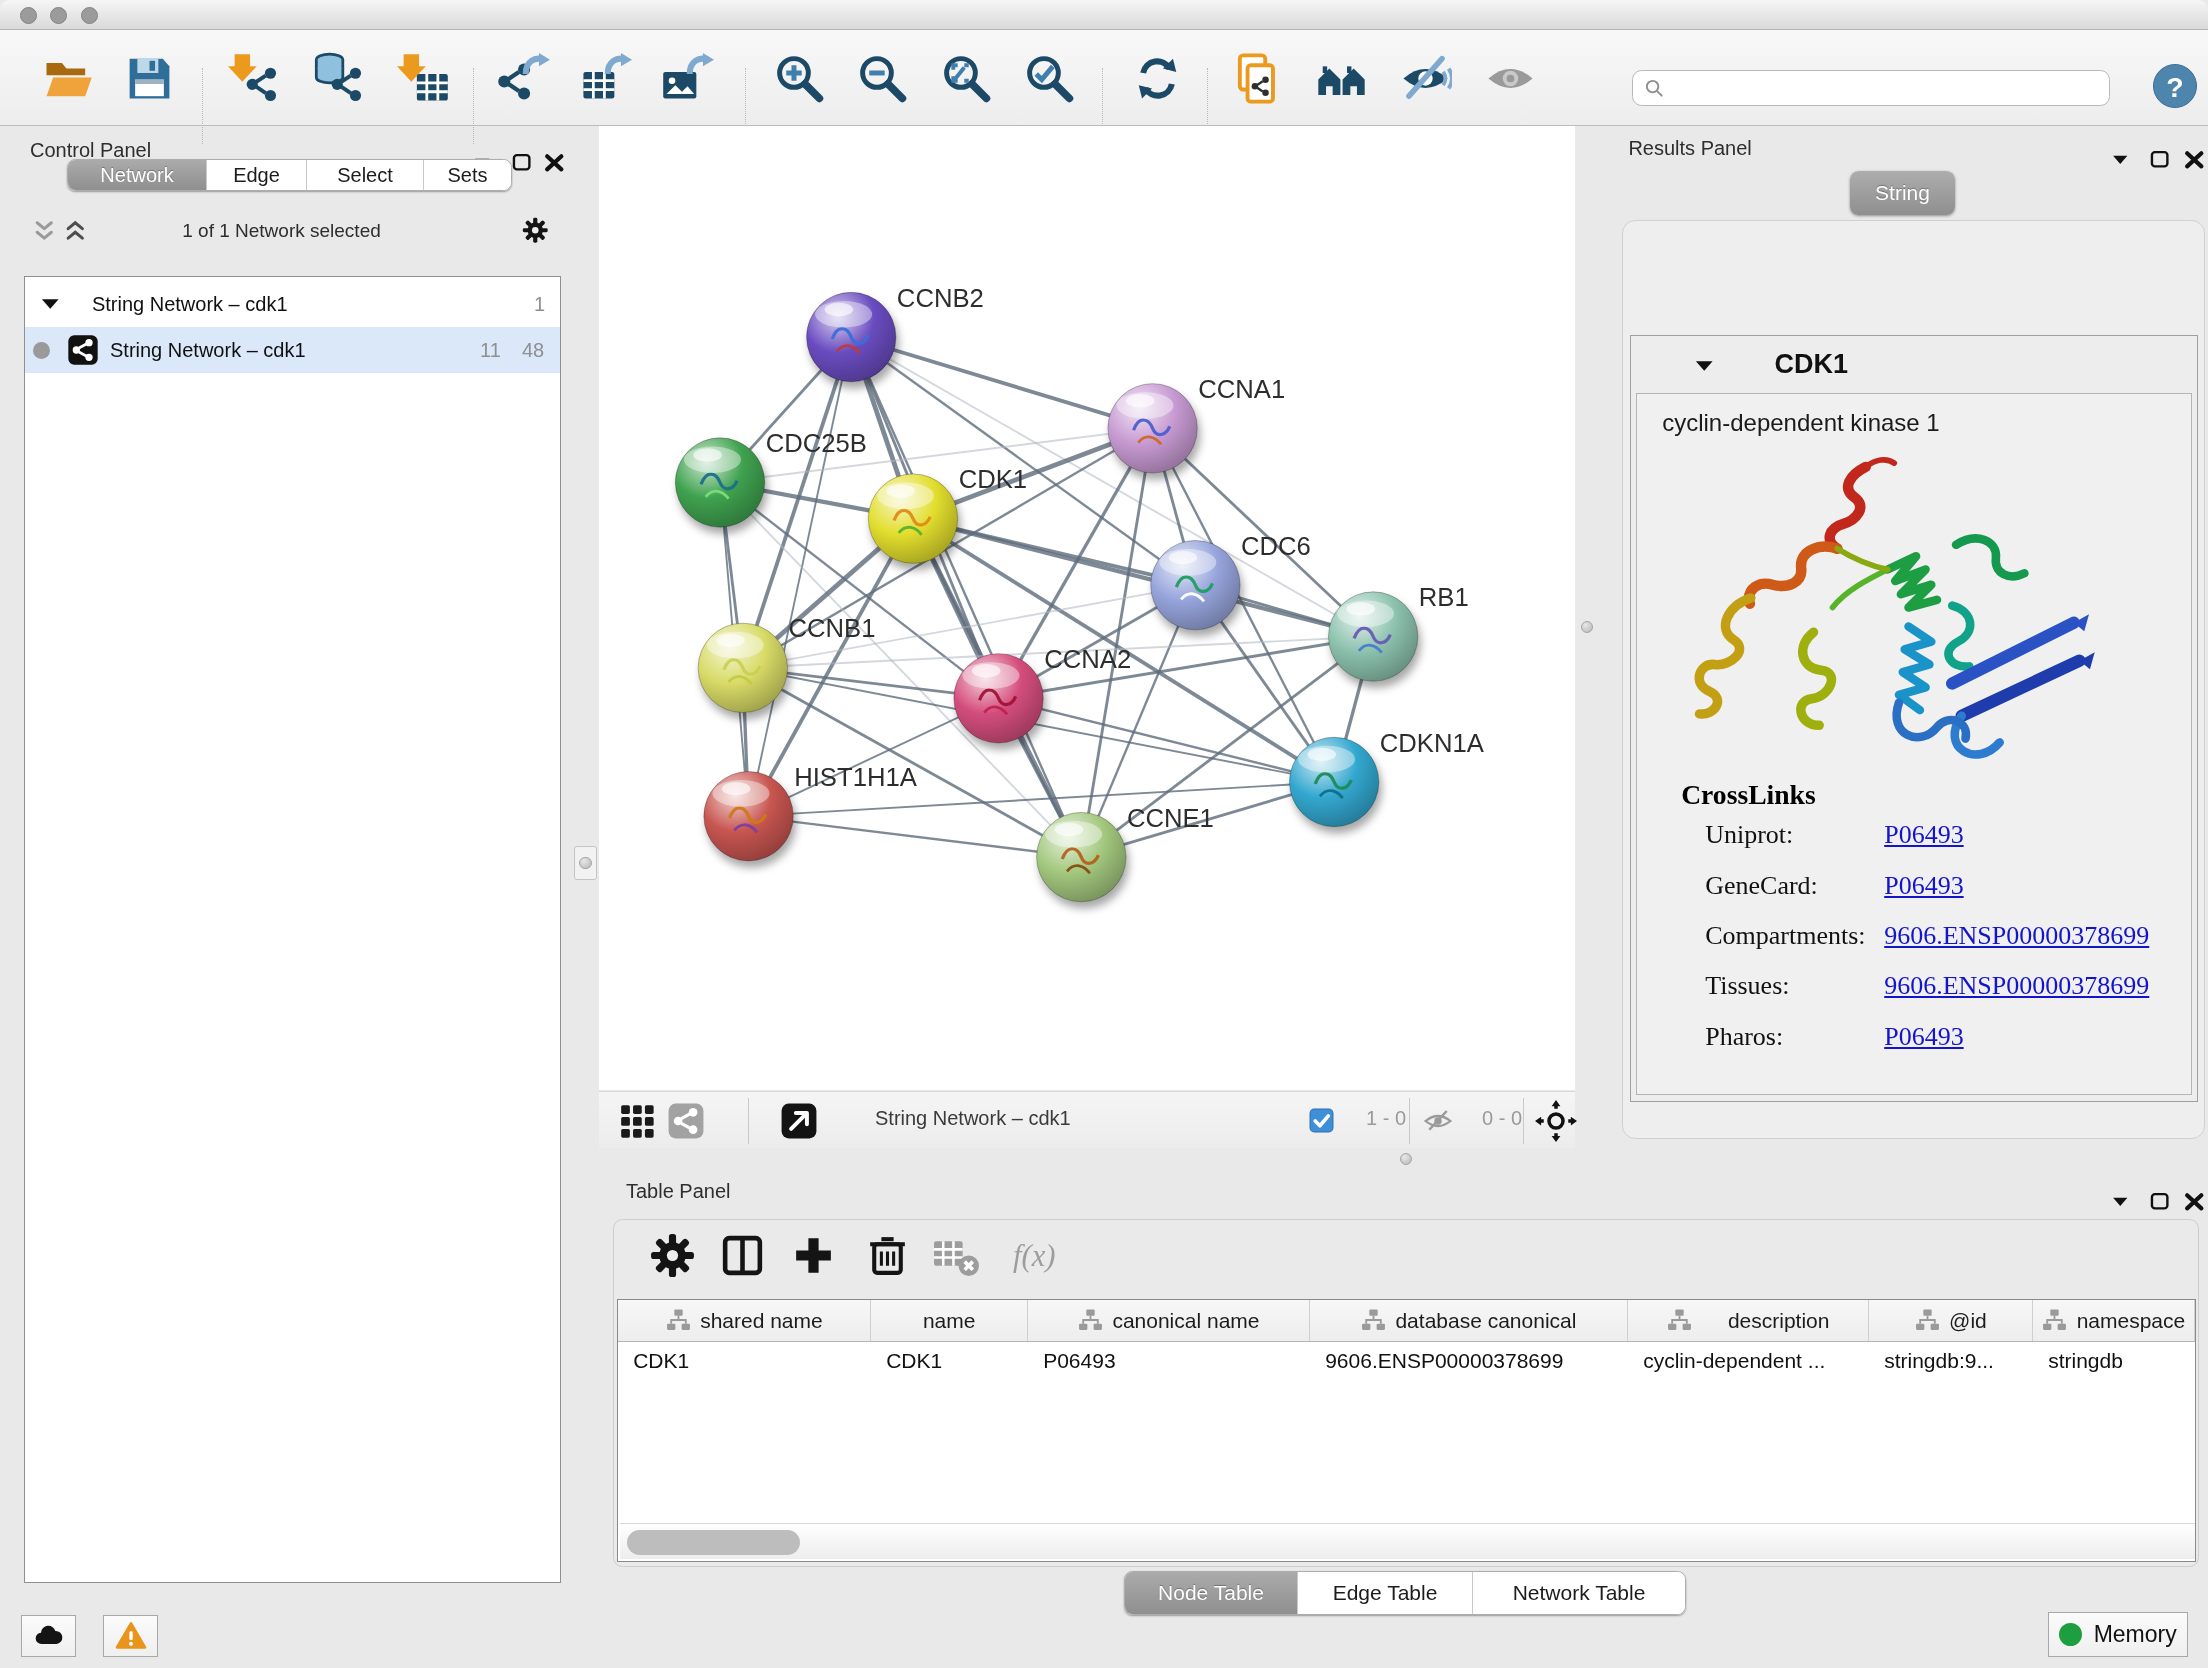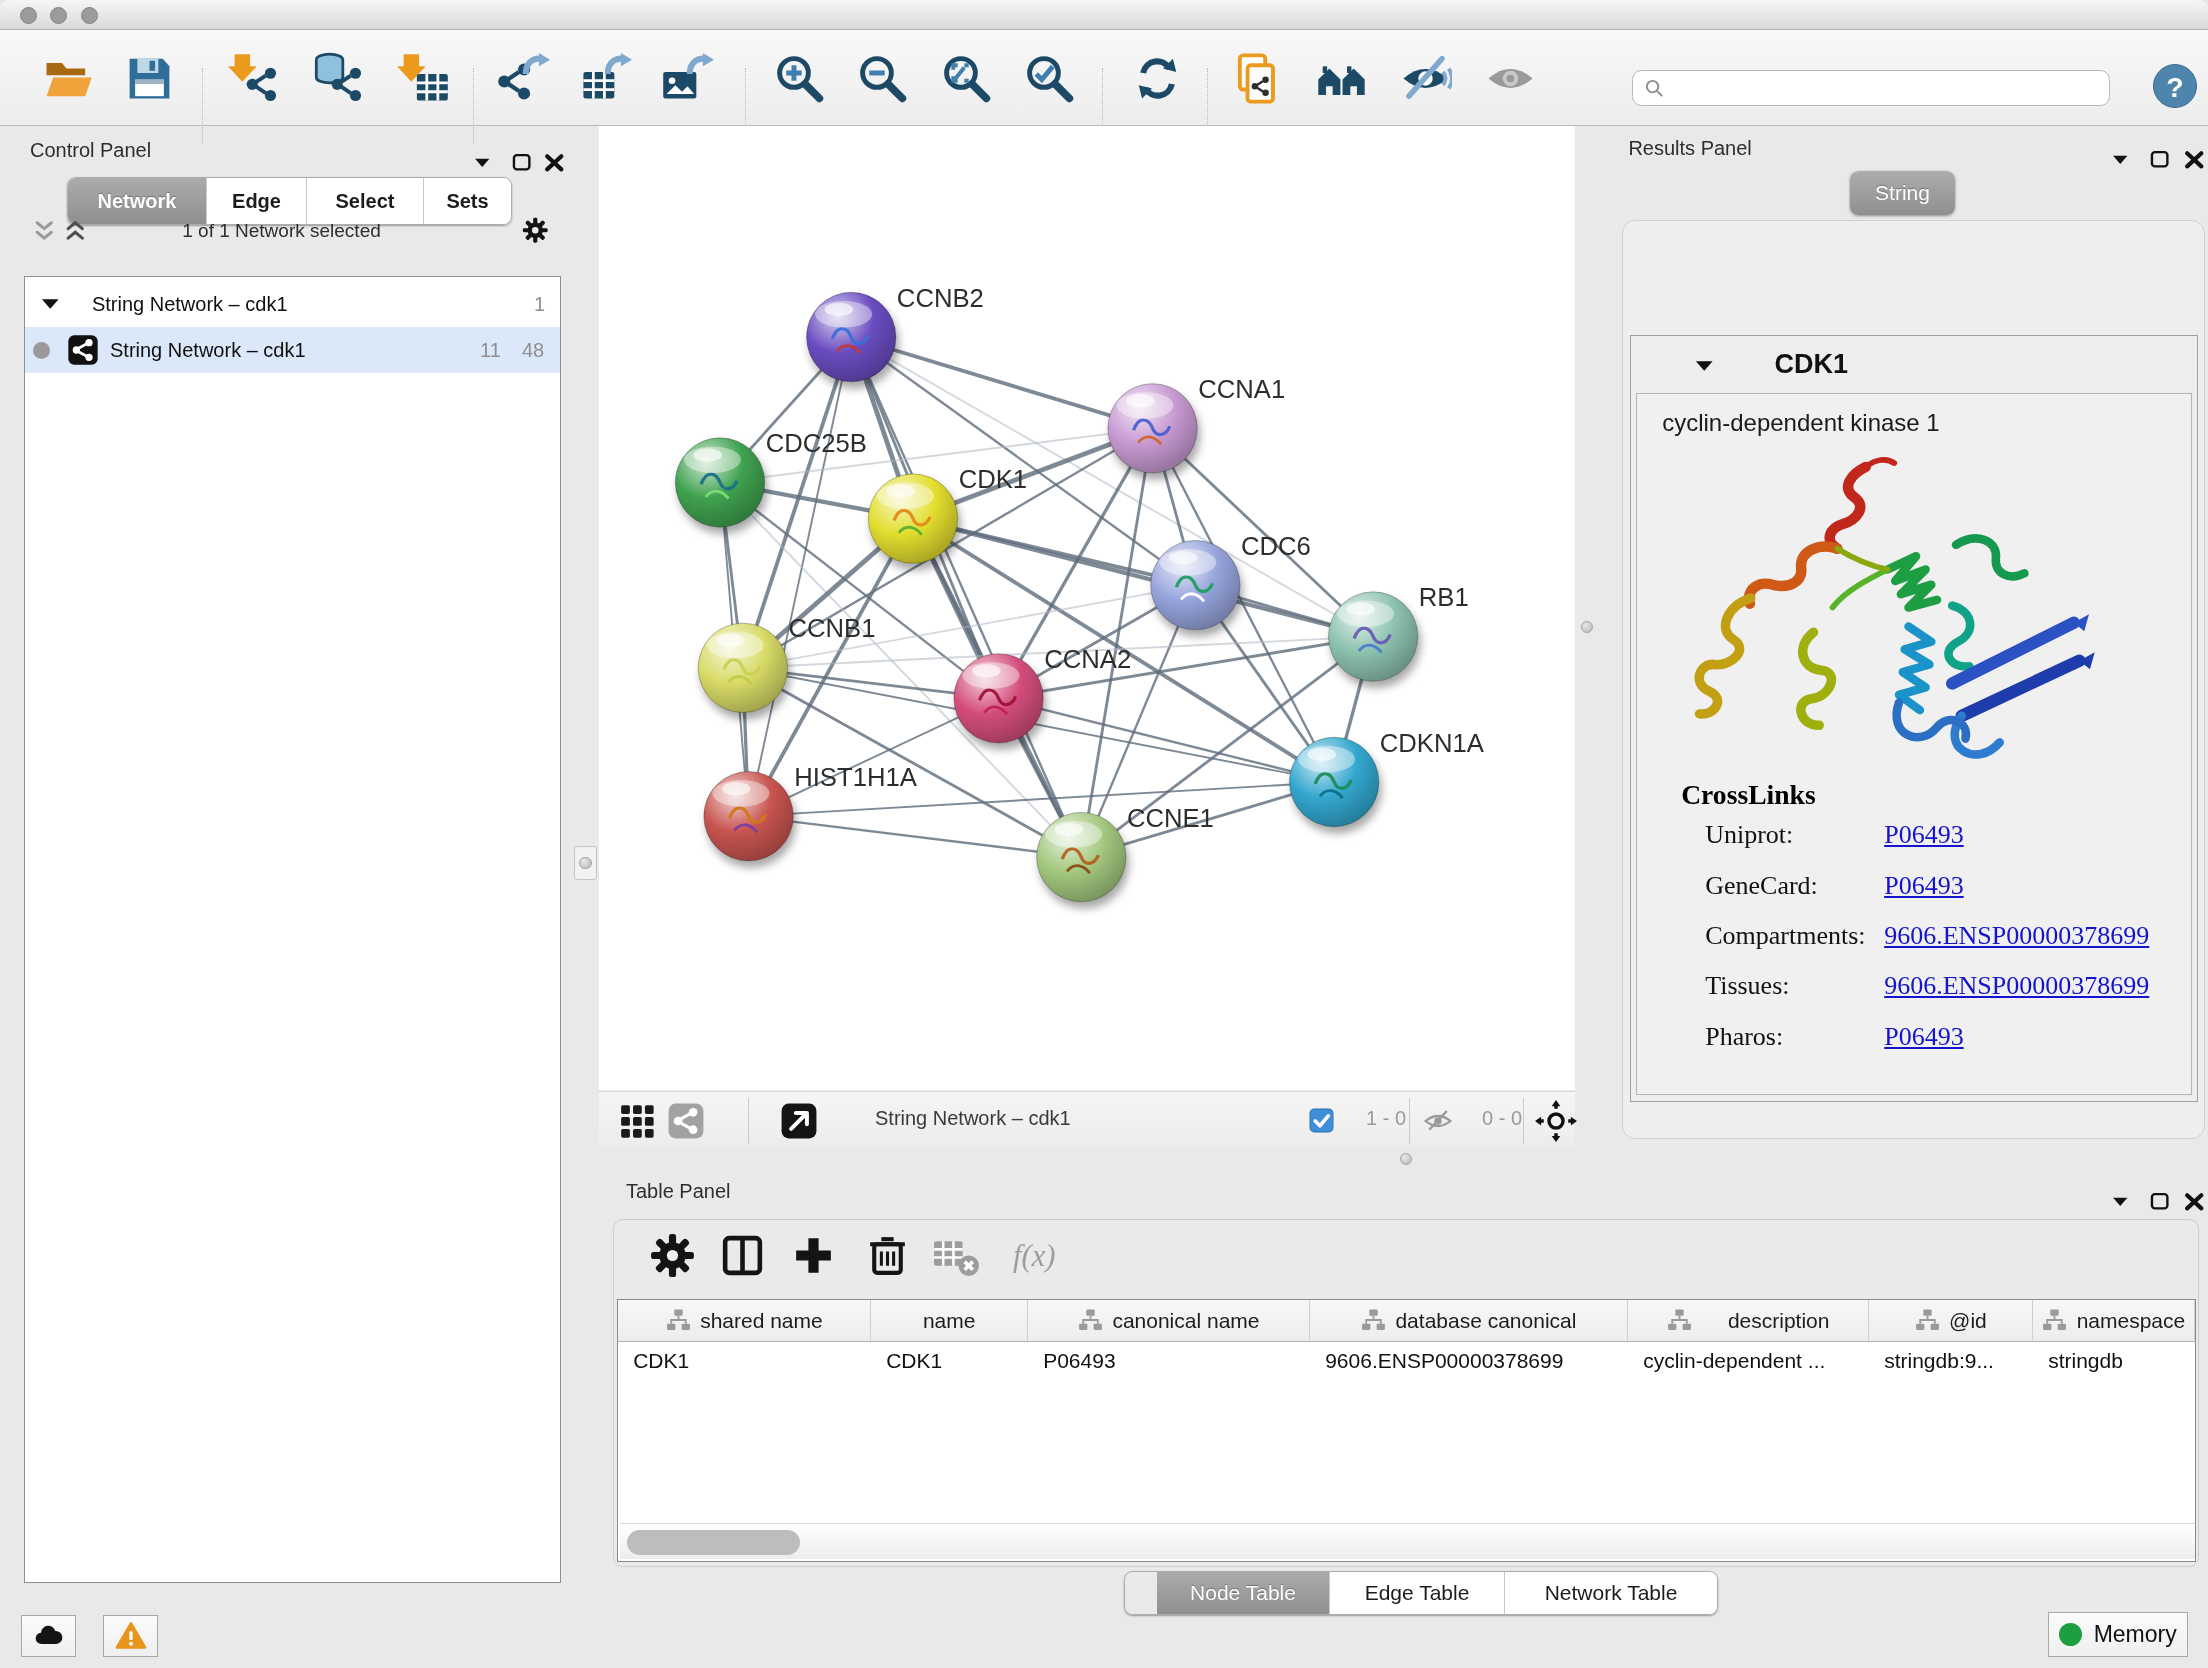--- a/index.html
+++ b/index.html
@@ -30,22 +30,22 @@
     border:1.9px solid #3c6d91; }
 
   
   .panel-title { font-size:20px; color:#2e2e2e; }
   .ph-ctrl { position:absolute; width:28.5px; height:28.5px; top:-3.8px; }
   .ph-ctrl svg { width:100%; height:100%; }
 
   
   .control-panel { position:absolute; left:0; top:126px; width:563px; height:1479px; }
   .cp-header { position:absolute; left:30px; top:13.3px; }
-  .seg-tabs { position:absolute; left:67px; top:51px; height:48px; display:flex;
-    border-radius:8.6px; box-shadow:0 1px 1.9px rgba(0,0,0,.35); overflow:hidden; border:1px solid #adadad;font-weight:bold; }
+  .seg-tabs { position:absolute; left:67px; top:33px; height:32px; display:flex;
+    border-radius:8.6px; box-shadow:0 1px 1.9px rgba(0,0,0,.35); overflow:hidden; border:1px solid #adadad; }
   .seg { height:100%; background:#fff; color:#1c1c1c; font-size:20px; display:flex;
     align-items:center; justify-content:center; border-right:1px solid #c9c9c9; }
   .seg:last-child { border-right:none; }
   .seg.sel { background:linear-gradient(#ababab,#8f8f8f); color:#fff; text-shadow:0 -1px 1px rgba(0,0,0,.3); }
   .cp-statusrow { position:absolute; left:0; top:88px; width:563px; height:38px; }
   .cp-statusrow .txt { position:absolute; left:0; right:0; text-align:center; top:5.7px; font-size:19px; color:#2e2e2e; }
   .tree-box { position:absolute; left:24px; top:150px; width:537px; height:1307px;
     background:#fff; border:1.9px solid #8f8f8f; }
   .tree-row { position:absolute; left:0; width:100%; height:46px; display:flex; align-items:center; }
   .tree-row.sel { background:#dbe8fa; }
@@ -113,21 +113,21 @@
     background:linear-gradient(#f7f7f7,#ededed); border-bottom:1px solid #b5b5b5; display:flex; }
   .th { height:100%; display:flex; align-items:center; justify-content:center; gap:9.5px;
     border-right:1px solid #cfcfcf; font-size:21px; color:#1c1c1c; flex:0 0 auto; }
   .th svg { width:25px; height:25px; }
   .td-row { position:absolute; left:0; top:42px; height:38px; width:1902px; display:flex; }
   .td { height:100%; display:flex; align-items:center; padding-left:15px; font-size:21px; color:#111; flex:0 0 auto; }
   .hscroll { position:absolute; left:1.9px; bottom:1.9px; width:1575px; height:36px;
     background:linear-gradient(#ffffff,#ededed); border-top:1px solid #d8d8d8; }
   .hthumb { position:absolute; left:6.7px; top:5.7px; width:173px; height:25px; border-radius:12.4px; background:#bdbdbd; }
   .bottom-tabs { position:absolute; left:525px; top:401px; height:44px; display:flex;
-    border-radius:8.6px; box-shadow:0 1px 1.9px rgba(0,0,0,.35); overflow:hidden; border:1px solid #adadad;padding-left:32px; }
+    border-radius:8.6px; box-shadow:0 1px 1.9px rgba(0,0,0,.35); overflow:hidden; border:1px solid #adadad; }
 
   
   .sb-btn { position:absolute; width:55px; height:42px; background:linear-gradient(#fbfbfb,#efefef);
     border:1.9px solid #a8a8a8; display:flex; align-items:center; justify-content:center; }
   .sb-btn svg { width:32px; height:32px; }
   .memory-btn { position:absolute; left:2048px; top:1612px; width:140px; height:45px;
     background:linear-gradient(#fbfbfb,#efefef); border:1.9px solid #a8a8a8;
     display:flex; align-items:center; justify-content:center; gap:11.4px; font-size:23px; color:#111; }
   .memory-dot { width:23px; height:23px; border-radius:50%; background:#1d9e3f; }
 

